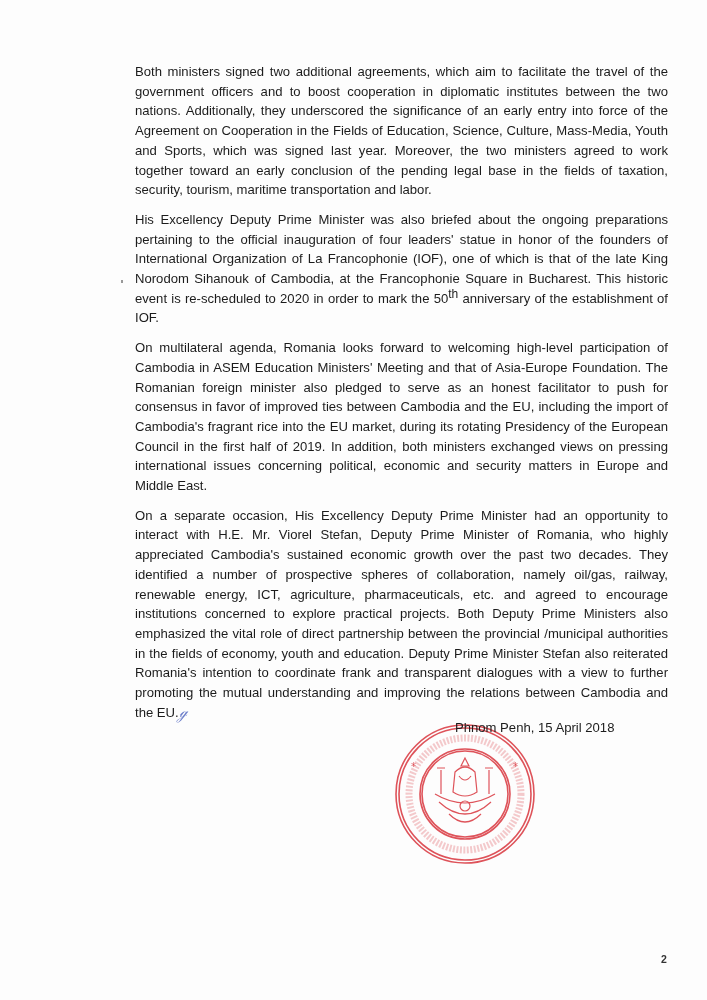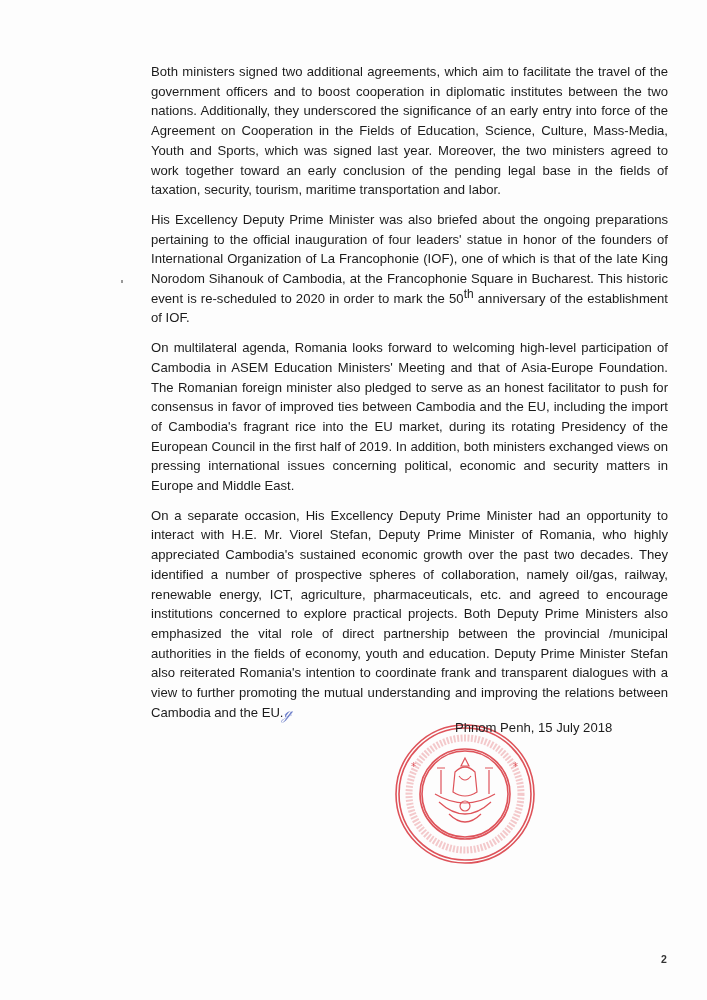--- a/index.html
+++ b/index.html
@@ -5,21 +5,21 @@
     html, body { margin: 0; padding: 0; }
     body {
       width: 707px; height: 1000px; background: #ffffff; position: relative; overflow: hidden;
       font-family: "Liberation Sans", sans-serif; color: #1c1c1c;
     }
     .page { position: absolute; left: 0; top: 0; width: 707px; height: 1000px; background: #fdfdfd; }
     .body-text {
       position: absolute; left: 135px; top: 62px; width: 533px;
     }
     .para {
-      margin: 0 0 10px 16px; font-size: 13.1px; line-height: 19.7px; text-align: justify;
+      margin: 0 0 10px 0; font-size: 13.1px; line-height: 19.7px; text-align: justify;
       text-justify: inter-word; hyphens: none;
     }
     .para sup { font-size: 12px; line-height: 0; }
     .initials { color: #6a7cc9; font-style: italic; font-family: "DejaVu Serif", serif; font-size: 14px; }
     .place-date {
       position: absolute; left: 455px; top: 720px; font-size: 13.1px; color: #1c1c1c; z-index: 2;
     }
     .seal {
       position: absolute; left: 393px; top: 722px; width: 144px; height: 144px; z-index: 1;
     }
@@ -36,21 +36,21 @@
 <div class="page">
   <div class="margin-dot"></div>
 
   <div class="body-text">
     <p class="para">Both ministers signed two additional agreements, which aim to facilitate the travel of the government officers and to boost cooperation in diplomatic institutes between the two nations. Additionally, they underscored the significance of an early entry into force of the Agreement on Cooperation in the Fields of Education, Science, Culture, Mass-Media, Youth and Sports, which was signed last year. Moreover, the two ministers agreed to work together toward an early conclusion of the pending legal base in the fields of taxation, security, tourism, maritime transportation and labor.</p>
     <p class="para"><span>His Excellency Deputy Prime Minister was also briefed about the ongoing preparations pertaining to the official inauguration of four leaders' statue in honor of the founders of International Organization of La Francophonie (IOF), one of which is that of the late King Norodom Sihanouk of Cambodia, at the Francophonie Square in Bucharest. This historic event is re-scheduled to 2020 in order to mark the 50</span><sup>th</sup><span> anniversary of the establishment of IOF.</span></p>
     <p class="para">On multilateral agenda, Romania looks forward to welcoming high-level participation of Cambodia in ASEM Education Ministers' Meeting and that of Asia-Europe Foundation. The Romanian foreign minister also pledged to serve as an honest facilitator to push for consensus in favor of improved ties between Cambodia and the EU, including the import of Cambodia's fragrant rice into the EU market, during its rotating Presidency of the European Council in the first half of 2019. In addition, both ministers exchanged views on pressing international issues concerning political, economic and security matters in Europe and Middle East.</p>
     <p class="para"><span>On a separate occasion, His Excellency Deputy Prime Minister had an opportunity to interact with H.E. Mr. Viorel Stefan, Deputy Prime Minister of Romania, who highly appreciated Cambodia's sustained economic growth over the past two decades. They identified a number of prospective spheres of collaboration, namely oil/gas, railway, renewable energy, ICT, agriculture, pharmaceuticals, etc. and agreed to encourage institutions concerned to explore practical projects. Both Deputy Prime Ministers also emphasized the vital role of direct partnership between the provincial /municipal authorities in the fields of economy, youth and education. Deputy Prime Minister Stefan also reiterated Romania's intention to coordinate frank and transparent dialogues with a view to further promoting the mutual understanding and improving the relations between Cambodia and the EU.</span><span class="initials">ℊ</span></p>
   </div>
 
-  <div class="place-date">Phnom Penh, 15 July 2018</div>
+  <div class="place-date">Phnom Penh, 15 April 2018</div>
 
   <svg class="seal" viewBox="0 0 144 144">
     <g fill="none" stroke="#d9363e" stroke-width="1.6" opacity="0.85">
       <circle cx="72" cy="72" r="69"></circle>
       <circle cx="72" cy="72" r="66"></circle>
       <circle cx="72" cy="72" r="45"></circle>
       <circle cx="72" cy="72" r="43"></circle>
     </g>
     <g fill="none" stroke="#d9363e" stroke-width="1" opacity="0.75" stroke-dasharray="2 1.5">
       <circle cx="72" cy="72" r="56" stroke-width="7" opacity="0.35"></circle>

